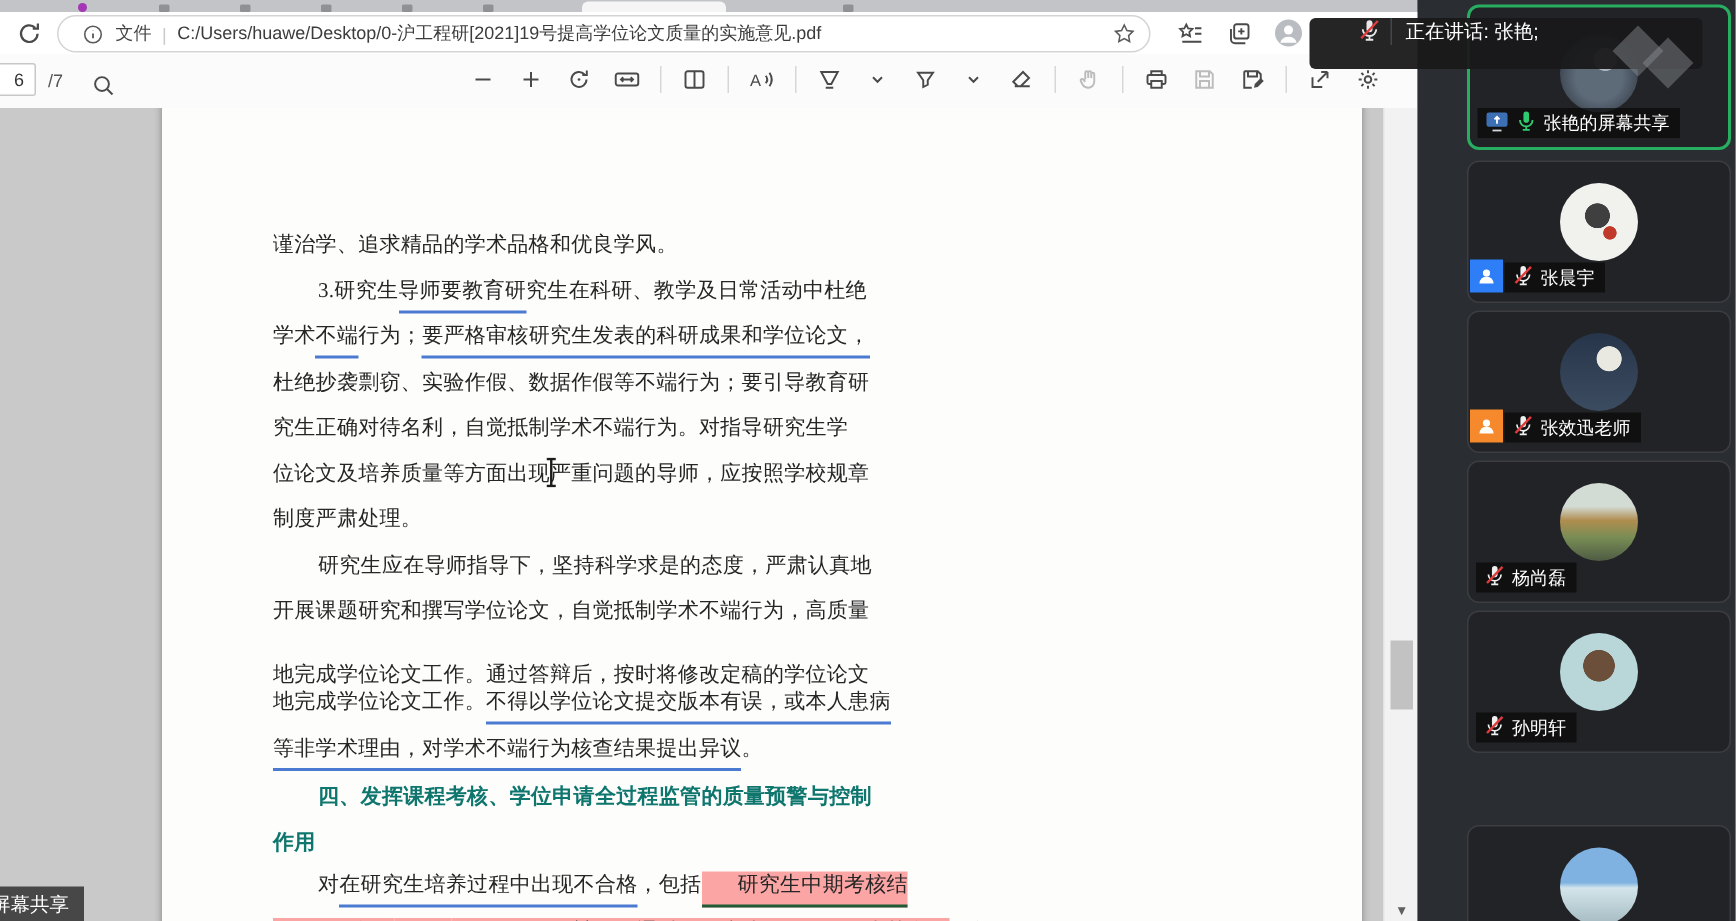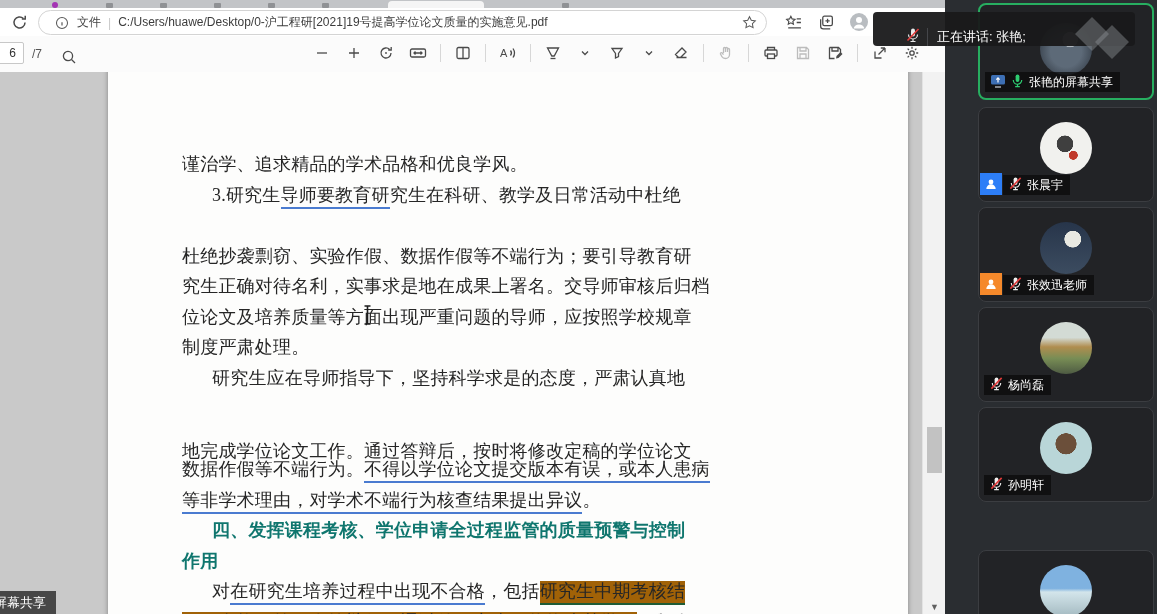--- a/index.html
+++ b/index.html
@@ -28,25 +28,25 @@
   .tb-right{position:absolute;right:20px;top:4px;display:flex;align-items:center;gap:6px;}
   .ticon{width:26px;height:26px;display:flex;align-items:center;justify-content:center;border-radius:4px;}
   .ticon svg{display:block;}
   .ticon.disabled{opacity:.35;}
   .tdiv{width:1px;height:18px;background:#d7d7d7;margin:0 3px;}
 
   
   .viewer{position:absolute;left:0;top:72px;width:945px;height:542px;background:#c9c9c9;overflow:hidden;}
   .pdf-page{position:absolute;left:108px;top:-12px;width:800px;height:720px;background:#fdfdfc;
             box-shadow:0 0 5px rgba(0,0,0,.35);}
-  .dline{position:absolute;white-space:nowrap;font-size:18px;letter-spacing:.2px;color:#262626;
+  .dline{position:absolute;white-space:nowrap;font-size:14px;letter-spacing:.2px;color:#262626;
          font-family:"Liberation Serif","DejaVu Serif",serif;line-height:20px;}
   .dline.bold{font-family:"Liberation Sans","DejaVu Sans",sans-serif;font-weight:700;color:#0f766e;}
   .seg{display:inline-block;padding-bottom:2px;}
-  .seg.hl{background:#a16207;}
+  .seg.hl{background:#fca5a5;padding-left:24px;}
   .seg.u-blue{border-bottom:2px solid #4a7bd0;}
   .seg.u-green{border-bottom:2px solid #1f5c36;}
 
   
   .scrollbar{position:absolute;left:922px;top:0;width:23px;height:542px;background:#f2f2f2;border-left:1px solid #e3e3e3;}
   .scroll-thumb{position:absolute;left:4px;top:355px;width:15px;height:46px;background:#c2c2c2;}
   .scroll-arrow{position:absolute;left:0;bottom:2px;width:23px;text-align:center;font-size:9px;color:#606060;}
 
   
   .ibeam{position:absolute;left:363px;top:305px;z-index:30;}
@@ -66,21 +66,21 @@
   .a5{top:14px;background:radial-gradient(circle at 50% 42%,#6b4f3a 0 26%,#b9d6d8 27%);}
   .a6{top:14px;background:linear-gradient(180deg,#7fb2e0 0 45%,#d3e5eb 52%,#a3b9c0);}
   .namebar{position:absolute;bottom:6px;display:flex;align-items:center;gap:4px;height:20px;
            background:rgba(10,10,10,.72);padding:0 7px 0 5px;color:#fff;font-size:12px;white-space:nowrap;}
   .badge{position:absolute;bottom:6px;left:1px;width:22px;height:22px;display:flex;align-items:center;justify-content:center;}
   .badge.blue{background:#2d7ef7;}
   .badge.orange{background:#f5892b;}
 
   
   .toast{position:absolute;left:873px;top:12px;width:262px;height:34px;background:rgba(25,25,26,.95);
-         border-radius:4px;display:flex;align-items:flex-end;z-index:50;color:#fff;font-size:13px;}
+         border-radius:4px;display:flex;align-items:flex-start;z-index:50;color:#fff;font-size:13px;}
   .toast .pad{width:32px;}
   .toast .tdivider{width:1px;height:18px;background:#45464a;margin:0 9px 0 6px;}
   .watermark{position:absolute;z-index:60;width:24px;height:24px;background:rgba(140,144,148,.45);transform:rotate(45deg);}
 
   
   .share-banner{position:absolute;left:-16px;top:591px;background:#474747;color:#fff;
                 font-size:13px;padding:3px 10px;z-index:40;white-space:nowrap;}
 </style>
 </head>
 <body>
@@ -258,27 +258,29 @@
             <path d="M8 1.8v2M8 12.2v2M1.8 8h2M12.2 8h2M3.6 3.6l1.4 1.4M11 11l1.4 1.4M12.4 3.6L11 5M5 11l-1.4 1.4" fill="none" stroke="#4a4a4a" stroke-width="1.3"></path>
           </svg>
         </span>
       </div>
   </div>
 
   <div class="viewer">
     <div class="pdf-page">
         <div class="dline" style="left: 74px; top: 94px;"><span class="seg">谨治学、追求精品的学术品格和优良学风。</span></div>
         <div class="dline" style="left: 104px; top: 125px;"><span class="seg">3.研究生</span><span class="seg u-blue">导师要教育研</span><span class="seg">究生在科研、教学及日常活动中杜绝</span></div>
+        <div class="dline" style="left: 74px; top: 155px;"><span class="seg">学术</span><span class="seg u-blue">不端</span><span class="seg">行为；</span><span class="seg u-blue">要严格审核研究生发表的科研成果和学位论文，</span></div>
         <div class="dline" style="left: 74px; top: 186px;"><span class="seg">杜绝抄袭剽窃、实验作假、数据作假等不端行为；要引导教育研</span></div>
-        <div class="dline" style="left: 74px; top: 216px;"><span class="seg">究生正确对待名利，实事求是地在成果上署名。交导师审核后归档</span></div>
+        <div class="dline" style="left: 74px; top: 216px;"><span class="seg">究生正确对待名利，自觉抵制学术不端行为。对指导研究生学</span></div>
         <div class="dline" style="left: 74px; top: 247px;"><span class="seg">位论文及培养质量等方面出现严重问题的导师，应按照学校规章</span></div>
         <div class="dline" style="left: 74px; top: 277px;"><span class="seg">制度严肃处理。</span></div>
         <div class="dline" style="left: 104px; top: 308px;"><span class="seg">研究生应在导师指导下，坚持科学求是的态度，严肃认真地</span></div>
+        <div class="dline" style="left: 74px; top: 338px;"><span class="seg">开展课题研究和撰写学位论文，自觉抵制学术不端行为，高质量</span></div>
         <div class="dline" style="left: 74px; top: 369px; margin-top: 12px;"><span class="seg">地完成学位论文工作。通过答辩后，按时将修改定稿的学位论文</span></div>
-        <div class="dline" style="left: 74px; top: 399px;"><span class="seg">数据作假等不端行为。</span><span class="seg u-blue">不得以学位论文提交版本有误，或本人患病</span></div>
+        <div class="dline" style="left: 74px; top: 399px;"><span class="seg">地完成学位论文工作。</span><span class="seg u-blue">不得以学位论文提交版本有误，或本人患病</span></div>
         <div class="dline" style="left: 74px; top: 430px;"><span class="seg u-blue">等非学术理由，对学术不端行为核查结果提出异议</span><span class="seg">。</span></div>
         <div class="dline bold" style="left: 104px; top: 460px;"><span class="seg">四、发挥课程考核、学位申请全过程监管的质量预警与控制</span></div>
         <div class="dline bold" style="left: 74px; top: 491px;"><span class="seg">作用</span></div>
         <div class="dline" style="left: 104px; top: 521px;"><span class="seg">对</span><span class="seg u-blue">在研究生培养过程中出现不合格</span><span class="seg">，包括</span><span class="seg hl u-green">研究生中期考核结</span></div>
         <div class="dline" style="left: 74px; top: 552px;"><span class="seg hl u-blue">果不合格</span><span class="seg hl">、</span><span class="seg hl u-blue">第二次答辩仍不通过的研究生</span><span class="seg hl u-green">，将终止其学习</span><span class="seg">，颁发</span></div>
       </div>
     <div class="scrollbar">
       <div class="scroll-thumb"></div>
       <div class="scroll-arrow">▼</div>
     </div>

